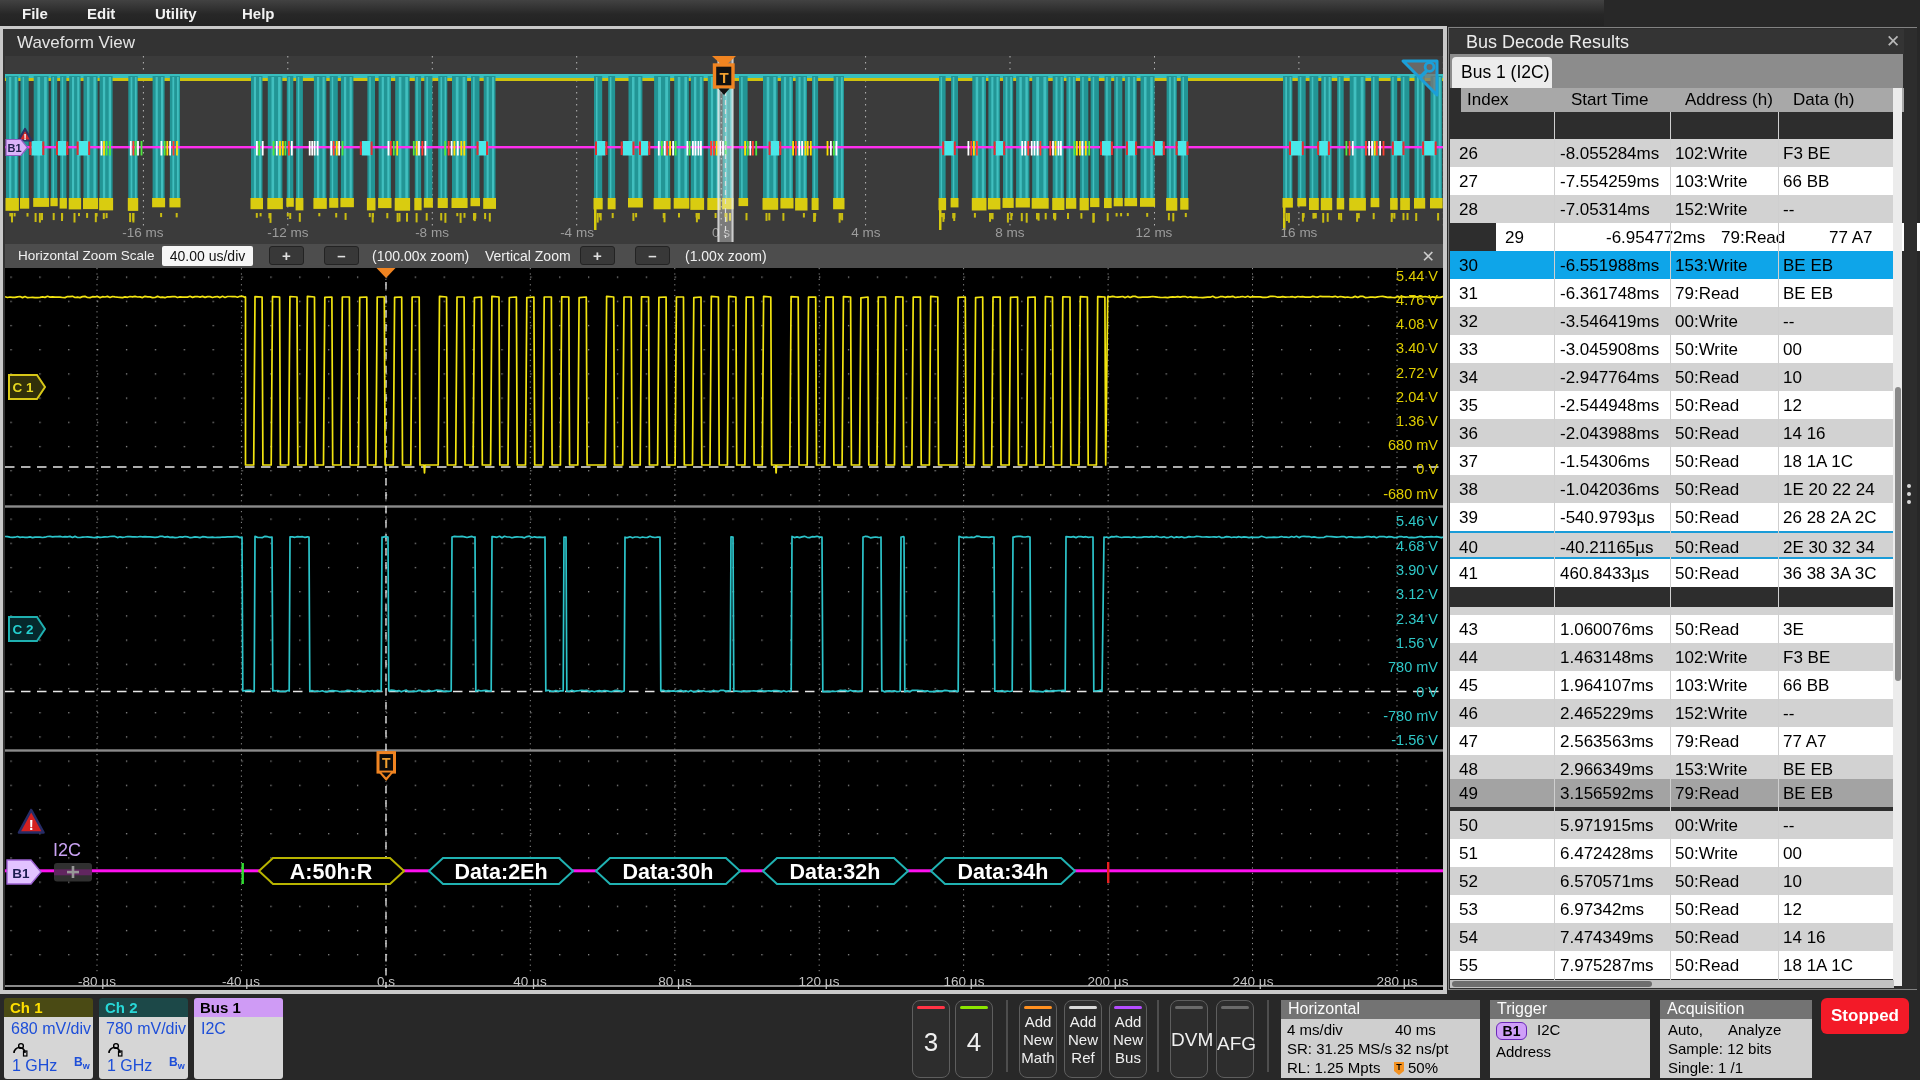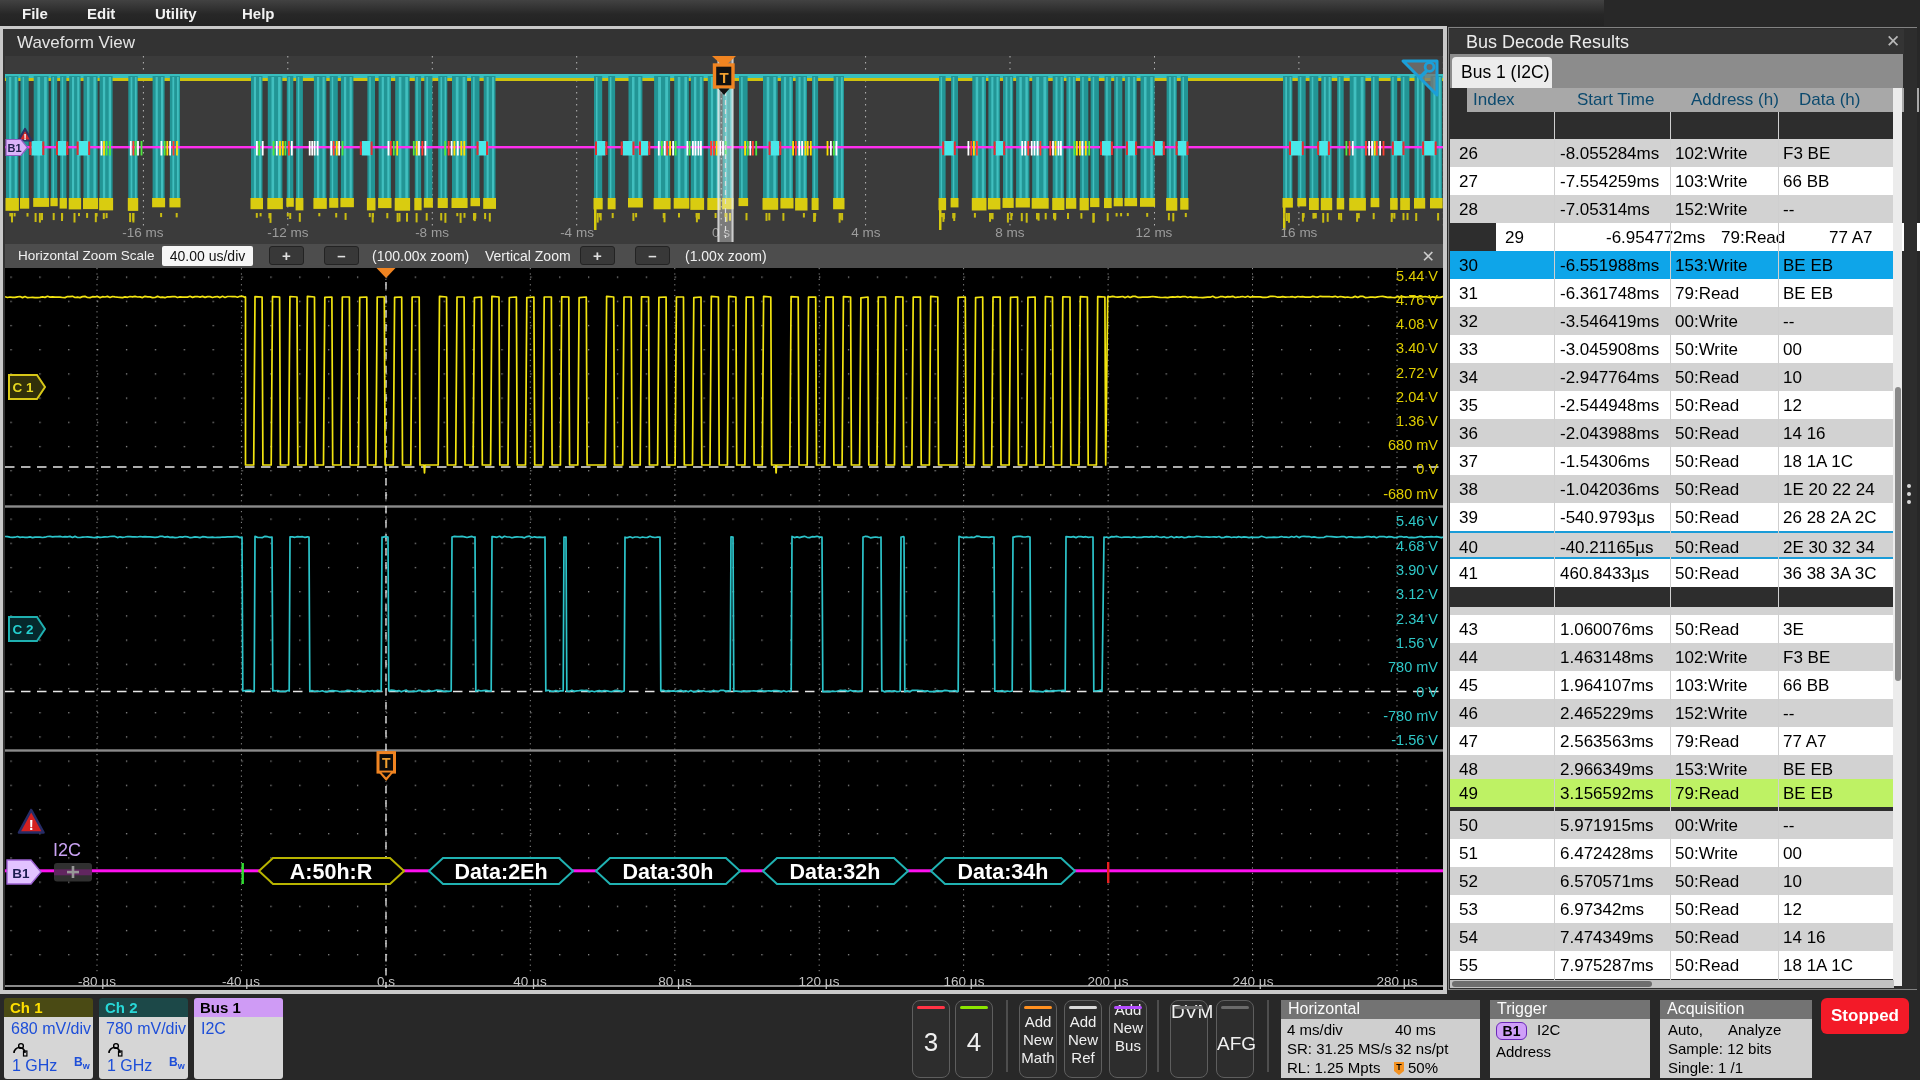--- a/index.html
+++ b/index.html
@@ -7,21 +7,21 @@
 #wfpanel{position:absolute;left:0;top:26px;width:1447px;height:968px;background:#333;border-left:3px solid #c9c9c9;border-top:3px solid #c9c9c9;border-right:4px solid #c9c9c9;border-bottom:4px solid #c9c9c9}
 #wftitle{position:absolute;left:14px;top:4px;color:#e4e4e4;font-size:17px}
 #zoombar{position:absolute;left:2px;top:215px;width:1438px;height:24px;background:#4d4d4d;color:#f0f0f0;font-size:14px}
 #zoombar .zlab{position:absolute;top:4px}
 .zbox{position:absolute;top:1.5px;width:91px;height:20px;background:#f6f6f6;color:#111;border-radius:2px;text-align:center;line-height:20px}
 .zbtn{position:absolute;top:2px;width:35px;height:19px;background:#383838;border:1px solid #232323;border-radius:3px;color:#e0e0e0;text-align:center;line-height:17px;font-size:15px;font-weight:bold}
 #rpanel{position:absolute;left:1448px;top:27px;width:469px;height:963px;background:#2d2d2d;border:1px solid #828282}
 #rtitle{position:absolute;left:0;top:1px;width:455px;height:25px;background:#343434;color:#ececec;font-size:18px}
 #rtabs{position:absolute;left:1px;top:26px;width:453px;height:34px;background:#8c8c8c}
 #rtab{position:absolute;left:2px;top:3px;width:100px;height:31px;background:#ececec;color:#000;font-size:17.5px;border-radius:4px 4px 0 0;padding:5px 0 0 9px;white-space:nowrap}
-#thead{position:absolute;left:18px;top:60px;width:452px;height:24px;background:#a8a8a8;color:#0c4a6e;font-size:17px}
+#thead{position:absolute;left:12px;top:60px;width:452px;height:24px;background:#a8a8a8;color:#000000;font-size:17px}
 #tbody{position:absolute;left:1px;top:0px;width:452px;height:963px}
 .trow{position:absolute;left:0;width:444px;height:28px;color:#000;font-size:17px}
 .trow span{position:absolute;top:5px}
 .c0{left:9px}.c1{left:110px}.c2{left:225px}.c3{left:333px}
 .hsep{position:absolute;top:0;width:1px;height:100%;background:#cfcfcf}
 #botbar{position:absolute;left:0;top:994px;width:1920px;height:86px;background:#282828}
 .chbadge{position:absolute;top:4px;width:89px;height:81px;border-radius:3px;overflow:hidden}
 .chhead{height:19px;font-size:15px;font-weight:bold;padding:1px 0 0 6px}
 .chbody{height:75px;background:#d6d6d6;color:#1d4ed8;font-size:16px;position:relative}
 .sqbtn{position:absolute;top:6px;width:38px;height:78px;background:#2d2d2d;border:1.5px solid #5e5e5e;border-radius:8px;color:#f0f0f0;text-align:center}
@@ -898,21 +898,21 @@
         <span class="c1">2.563563ms</span>
         <span class="c2">79:Read</span>
         <span class="c3">77 A7</span>
       </div>
       <div class="trow" style="top:726.5px;background:#d2d2d2;">
         <span class="c0">48</span>
         <span class="c1">2.966349ms</span>
         <span class="c2">153:Write</span>
         <span class="c3">BE EB</span>
       </div>
-      <div class="trow" style="top:751px;background:#bef264;">
+      <div class="trow" style="top:751px;background:#a3a3a3;">
         <span class="c0">49</span>
         <span class="c1">3.156592ms</span>
         <span class="c2">79:Read</span>
         <span class="c3">BE EB</span>
       </div>
       <div class="trow" style="top:782.5px;background:#d2d2d2;">
         <span class="c0">50</span>
         <span class="c1">5.971915ms</span>
         <span class="c2">00:Write</span>
         <span class="c3">--</span>
@@ -1012,26 +1012,26 @@
   <div class="sqbtn" style="left:1019px">
       <div class="bar" style="background:#ff9020"></div>
       <div style="margin-top:12px;font-size:15px;line-height:18px">Add New Math</div>
     </div>
   <div class="sqbtn" style="left:1064px">
       <div class="bar" style="background:#d8d8d8"></div>
       <div style="margin-top:12px;font-size:15px;line-height:18px">Add New Ref</div>
     </div>
   <div class="sqbtn" style="left:1109px">
       <div class="bar" style="background:#b44dff"></div>
-      <div style="margin-top:0;font-size:15px;line-height:18px">Add New Bus</div>
+      <div style="margin-top:12px;font-size:15px;line-height:18px">Add New Bus</div>
     </div>
   <div class="vsep" style="left:1157px"></div>
   <div class="sqbtn" style="left:1170px">
       <div class="bar" style="background:#6a6a6a"></div>
-      <div style="font-size:19px">DVM</div>
+      <div style="margin-top:28px;font-size:19px">DVM</div>
     </div>
   <div class="sqbtn" style="left:1216px">
       <div class="bar" style="background:#6a6a6a"></div>
       <div style="margin-top:32px;font-size:19px">AFG</div>
     </div>
   <div class="vsep" style="left:1267px"></div>
   <div class="panelbox" style="left:1281px;width:199px">
     <div class="phead">Horizontal</div>
     <div class="pbody">
       <span style="position:absolute;left:6px;top:2px">4 ms/div</span>

